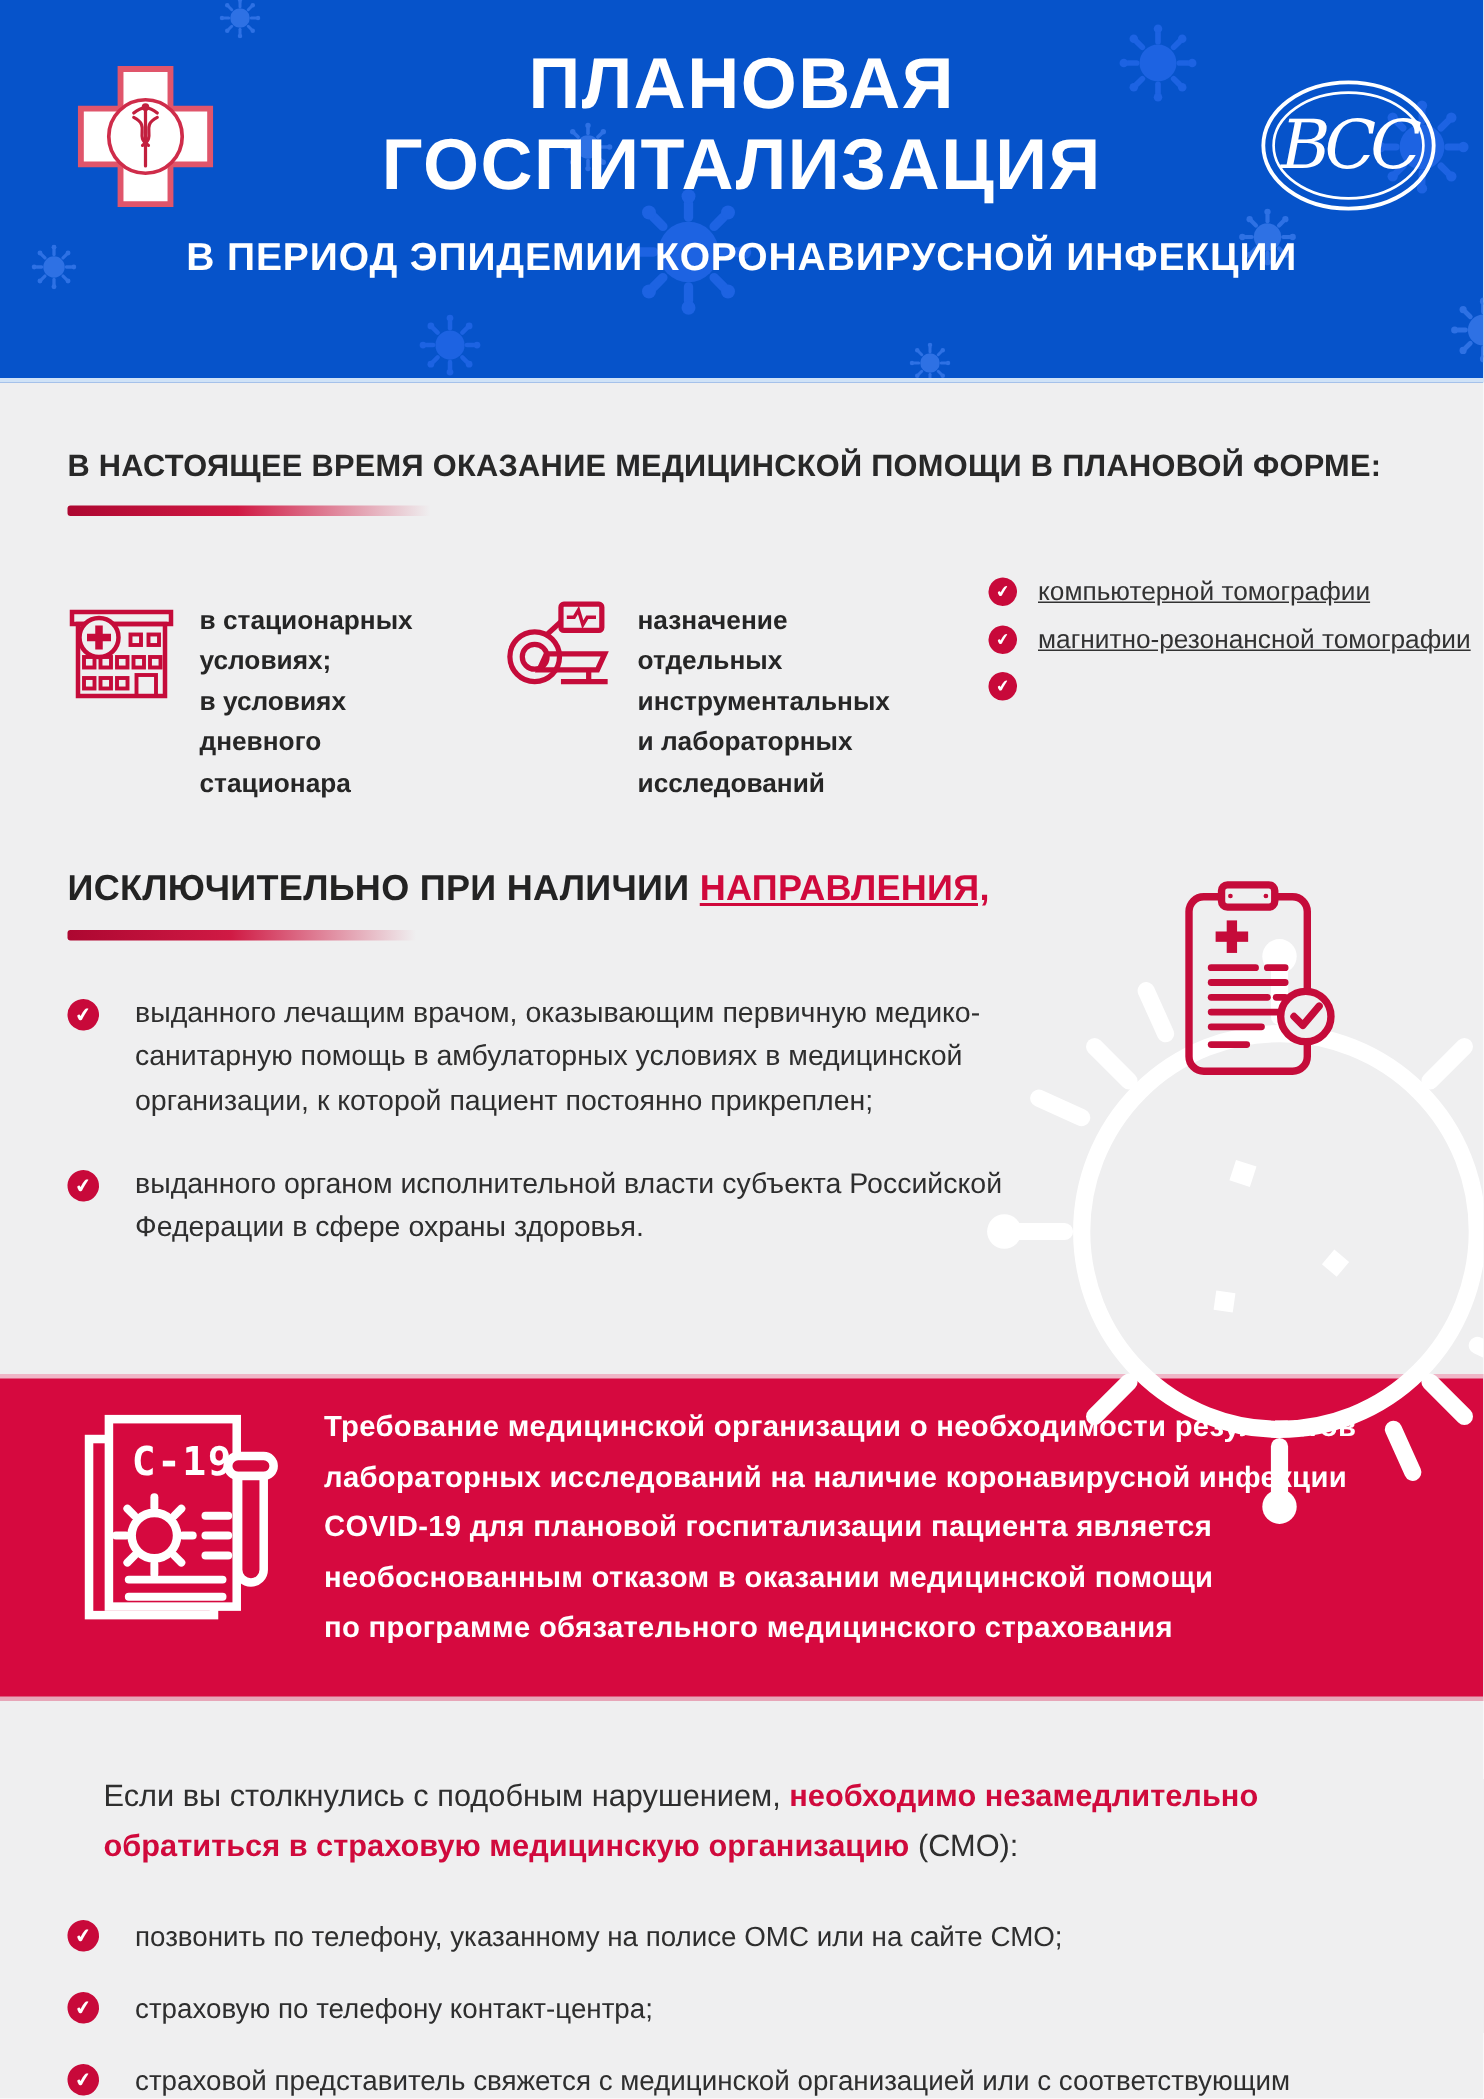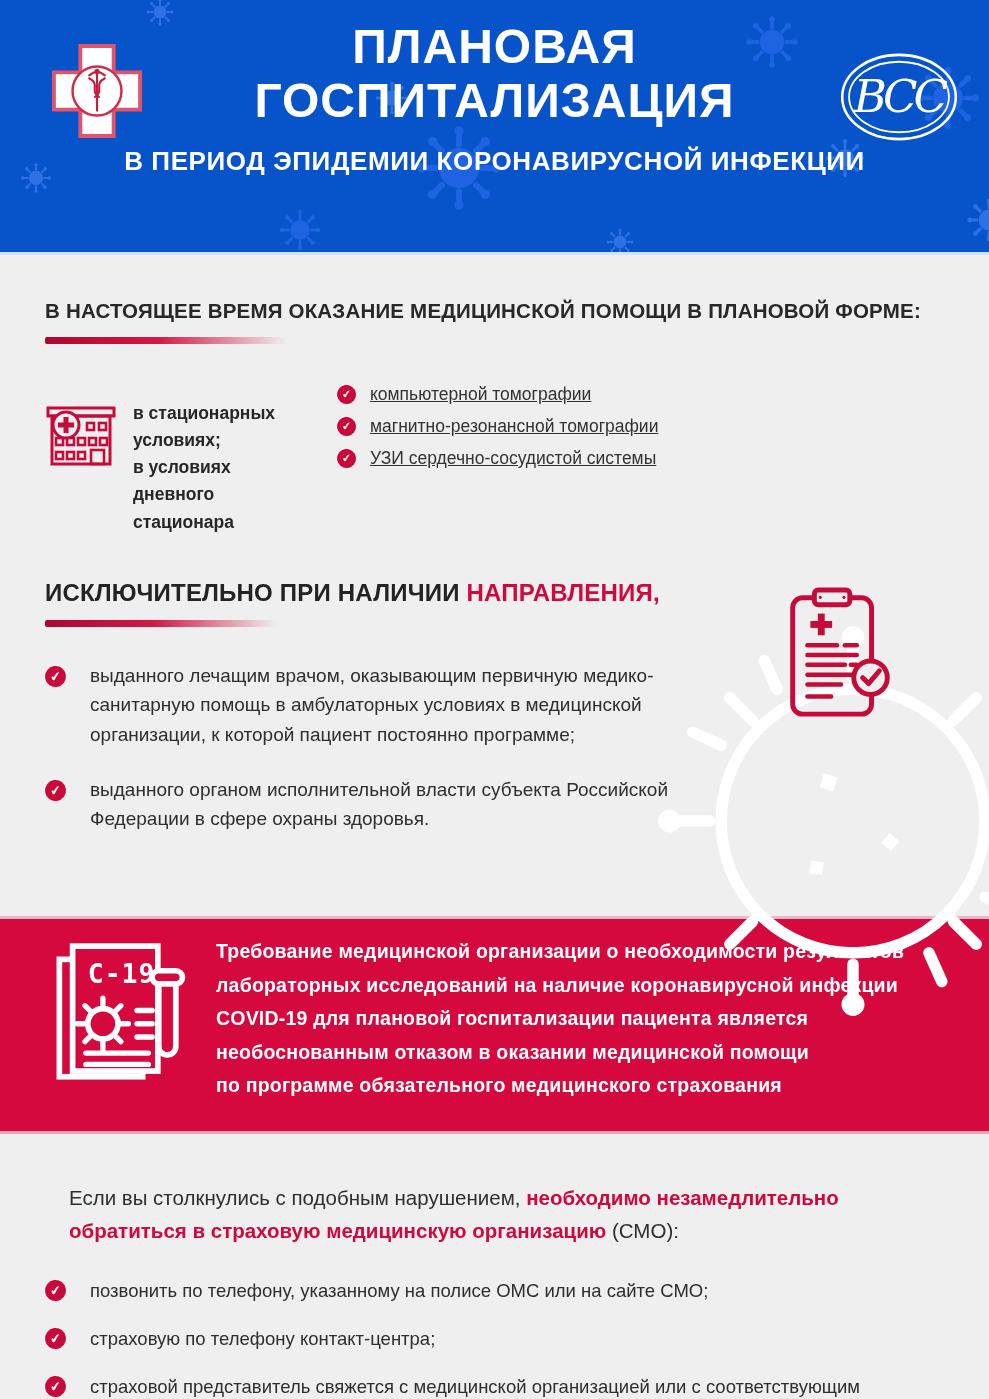--- a/index.html
+++ b/index.html
@@ -7,21 +7,21 @@
     position:relative;width:989px;height:1399px;overflow:hidden;
     background:#efeff0;display:flex;flex-direction:column;
     font-family:"Liberation Sans","DejaVu Sans",sans-serif;color:#2b2b2b;
   }
   
   .hero{
     position:relative;height:252px;flex:0 0 auto;background:#0653ca;
     border-bottom:3px solid #cfe2f7;overflow:hidden;
   }
   .hero-deco{position:absolute;inset:0;pointer-events:none;}
-  .hero-inner{position:relative;text-align:center;padding-top:20px;}
+  .hero-inner{position:relative;text-align:center;padding-top:30px;}
   .hero-title{font-size:48px;line-height:1.13;font-weight:800;color:#ffffff;letter-spacing:1px;}
   .hero-sub{margin-top:18px;font-size:26px;font-weight:600;color:#ffffff;letter-spacing:0.6px;}
   .cross-badge{position:absolute;left:50px;top:42px;}
   .vcc-badge{position:absolute;right:28px;top:50px;}
   
   .pad{padding-left:45px;}
   .grad-bar{height:7px;background:linear-gradient(90deg,#ad0731 0%,#d01a44 45%,rgba(208,26,68,0) 96%);border-radius:2px;}
   .chk{flex:0 0 auto;width:21px;height:21px;border-radius:50%;background:#c8093a;color:#fff;
        display:flex;align-items:center;justify-content:center;font-size:13px;font-weight:700;
        transform:rotate(-8deg);}
@@ -40,21 +40,21 @@
   .col3{margin-left:26px;flex:1;padding-top:2px;}
   .chk-item{display:flex;align-items:center;margin-bottom:11px;}
   .chk-item .chk{width:19px;height:19px;font-size:11px;}
   .chk-item span.t{margin-left:14px;font-size:17.5px;color:#323232;text-decoration:underline;}
   
   .sec-b{position:relative;margin-top:34px;}
   .wm{position:absolute;right:-84px;top:36px;pointer-events:none;}
   .clipboard{position:absolute;right:98px;top:16px;}
   .lead{font-size:21px;color:#333;}
   .head-b{margin-top:9px;font-size:24px;font-weight:800;color:#232323;letter-spacing:0.2px;}
-  .head-b .accent{color:#d0093c;}
+  .head-b .accent{color:#d0093c;text-decoration:underline;}
   .sec-b .grad-bar{width:242px;margin-top:13px;}
   .blist{margin-top:34px;max-width:705px;}
   .blist .row{margin-bottom:26px;}
   .blist .chk{margin-top:5px;}
   .blist p{margin:0 0 0 24px;font-size:19px;line-height:1.55;color:#2e2e2e;}
   
   .band{
     margin-top:56px;flex:0 0 auto;background:#d6093f;
     border-top:3px solid #efb6c7;border-bottom:3px solid #e7a6b8;
     display:flex;align-items:center;min-height:218px;padding:6px 45px 18px 48px;box-sizing:border-box;
@@ -180,33 +180,51 @@
             </g>
           </svg>
         </div>
         <div class="col-text preline">в стационарных
 условиях;
 в условиях
 дневного
 стационара</div>
       </div>
 
+      <div class="row col2">
+        <div class="col-icon">
+          <svg width="72" height="64" viewBox="0 0 74 64" fill="none" stroke="#c50b3a" stroke-width="3.6">
+            <circle cx="20" cy="38" r="17"></circle>
+            <circle cx="20" cy="38" r="8.5"></circle>
+            <path d="M28 36 L68 36 L63 47 L23 47 Z"></path>
+            <line x1="57" y1="47" x2="57" y2="55"></line>
+            <line x1="38" y1="55" x2="70" y2="55"></line>
+            <rect x="38" y="2" width="28" height="18" rx="2"></rect>
+            <polyline points="42,11 47,11 50,6 53,16 56,11 62,11" stroke-width="2.4"></polyline>
+            <line x1="38" y1="14" x2="27" y2="24"></line>
+          </svg>
+        </div>
+        <div class="col-text preline">назначение
+отдельных
+инструментальных
+и лабораторных
+исследований</div>
+      </div>
 
       <div class="col3">
         <div class="chk-item">
           <span class="chk">✔</span>
           <span class="t">компьютерной томографии</span>
         </div>
         <div class="chk-item">
           <span class="chk">✔</span>
           <span class="t">магнитно-резонансной томографии</span>
         </div>
         <div class="chk-item">
           <span class="chk">✔</span>
-          <span class="t">УЗИ сердечно-сосудистой системы</span>
         </div>
       </div>
     </div>
   </div>
 
   <div class="sec-b pad">
     <svg class="wm" width="440" height="430" viewBox="0 0 300 300" fill="none" stroke="#ffffff" stroke-width="8">
       <circle cx="150" cy="150" r="92"></circle>
       <g stroke-linecap="round">
         <line x1="150" y1="50" x2="150" y2="28"></line>
@@ -259,21 +277,21 @@
     </div>
 
     <div class="head-b">
       <span>ИСКЛЮЧИТЕЛЬНО ПРИ НАЛИЧИИ </span><span class="accent">НАПРАВЛЕНИЯ,</span>
     </div>
     <div class="grad-bar"></div>
 
     <div class="blist">
       <div class="row">
         <span class="chk">✔</span>
-        <p>выданного лечащим врачом, оказывающим первичную медико-санитарную помощь в амбулаторных условиях в медицинской организации, к которой пациент постоянно программе;</p>
+        <p>выданного лечащим врачом, оказывающим первичную медико-санитарную помощь в амбулаторных условиях в медицинской организации, к которой пациент постоянно прикреплен;</p>
       </div>
       <div class="row">
         <span class="chk">✔</span>
         <p>выданного органом исполнительной власти субъекта Российской Федерации в сфере охраны здоровья.</p>
       </div>
     </div>
   </div>
 
   <div class="band">
     <div class="band-icon">

